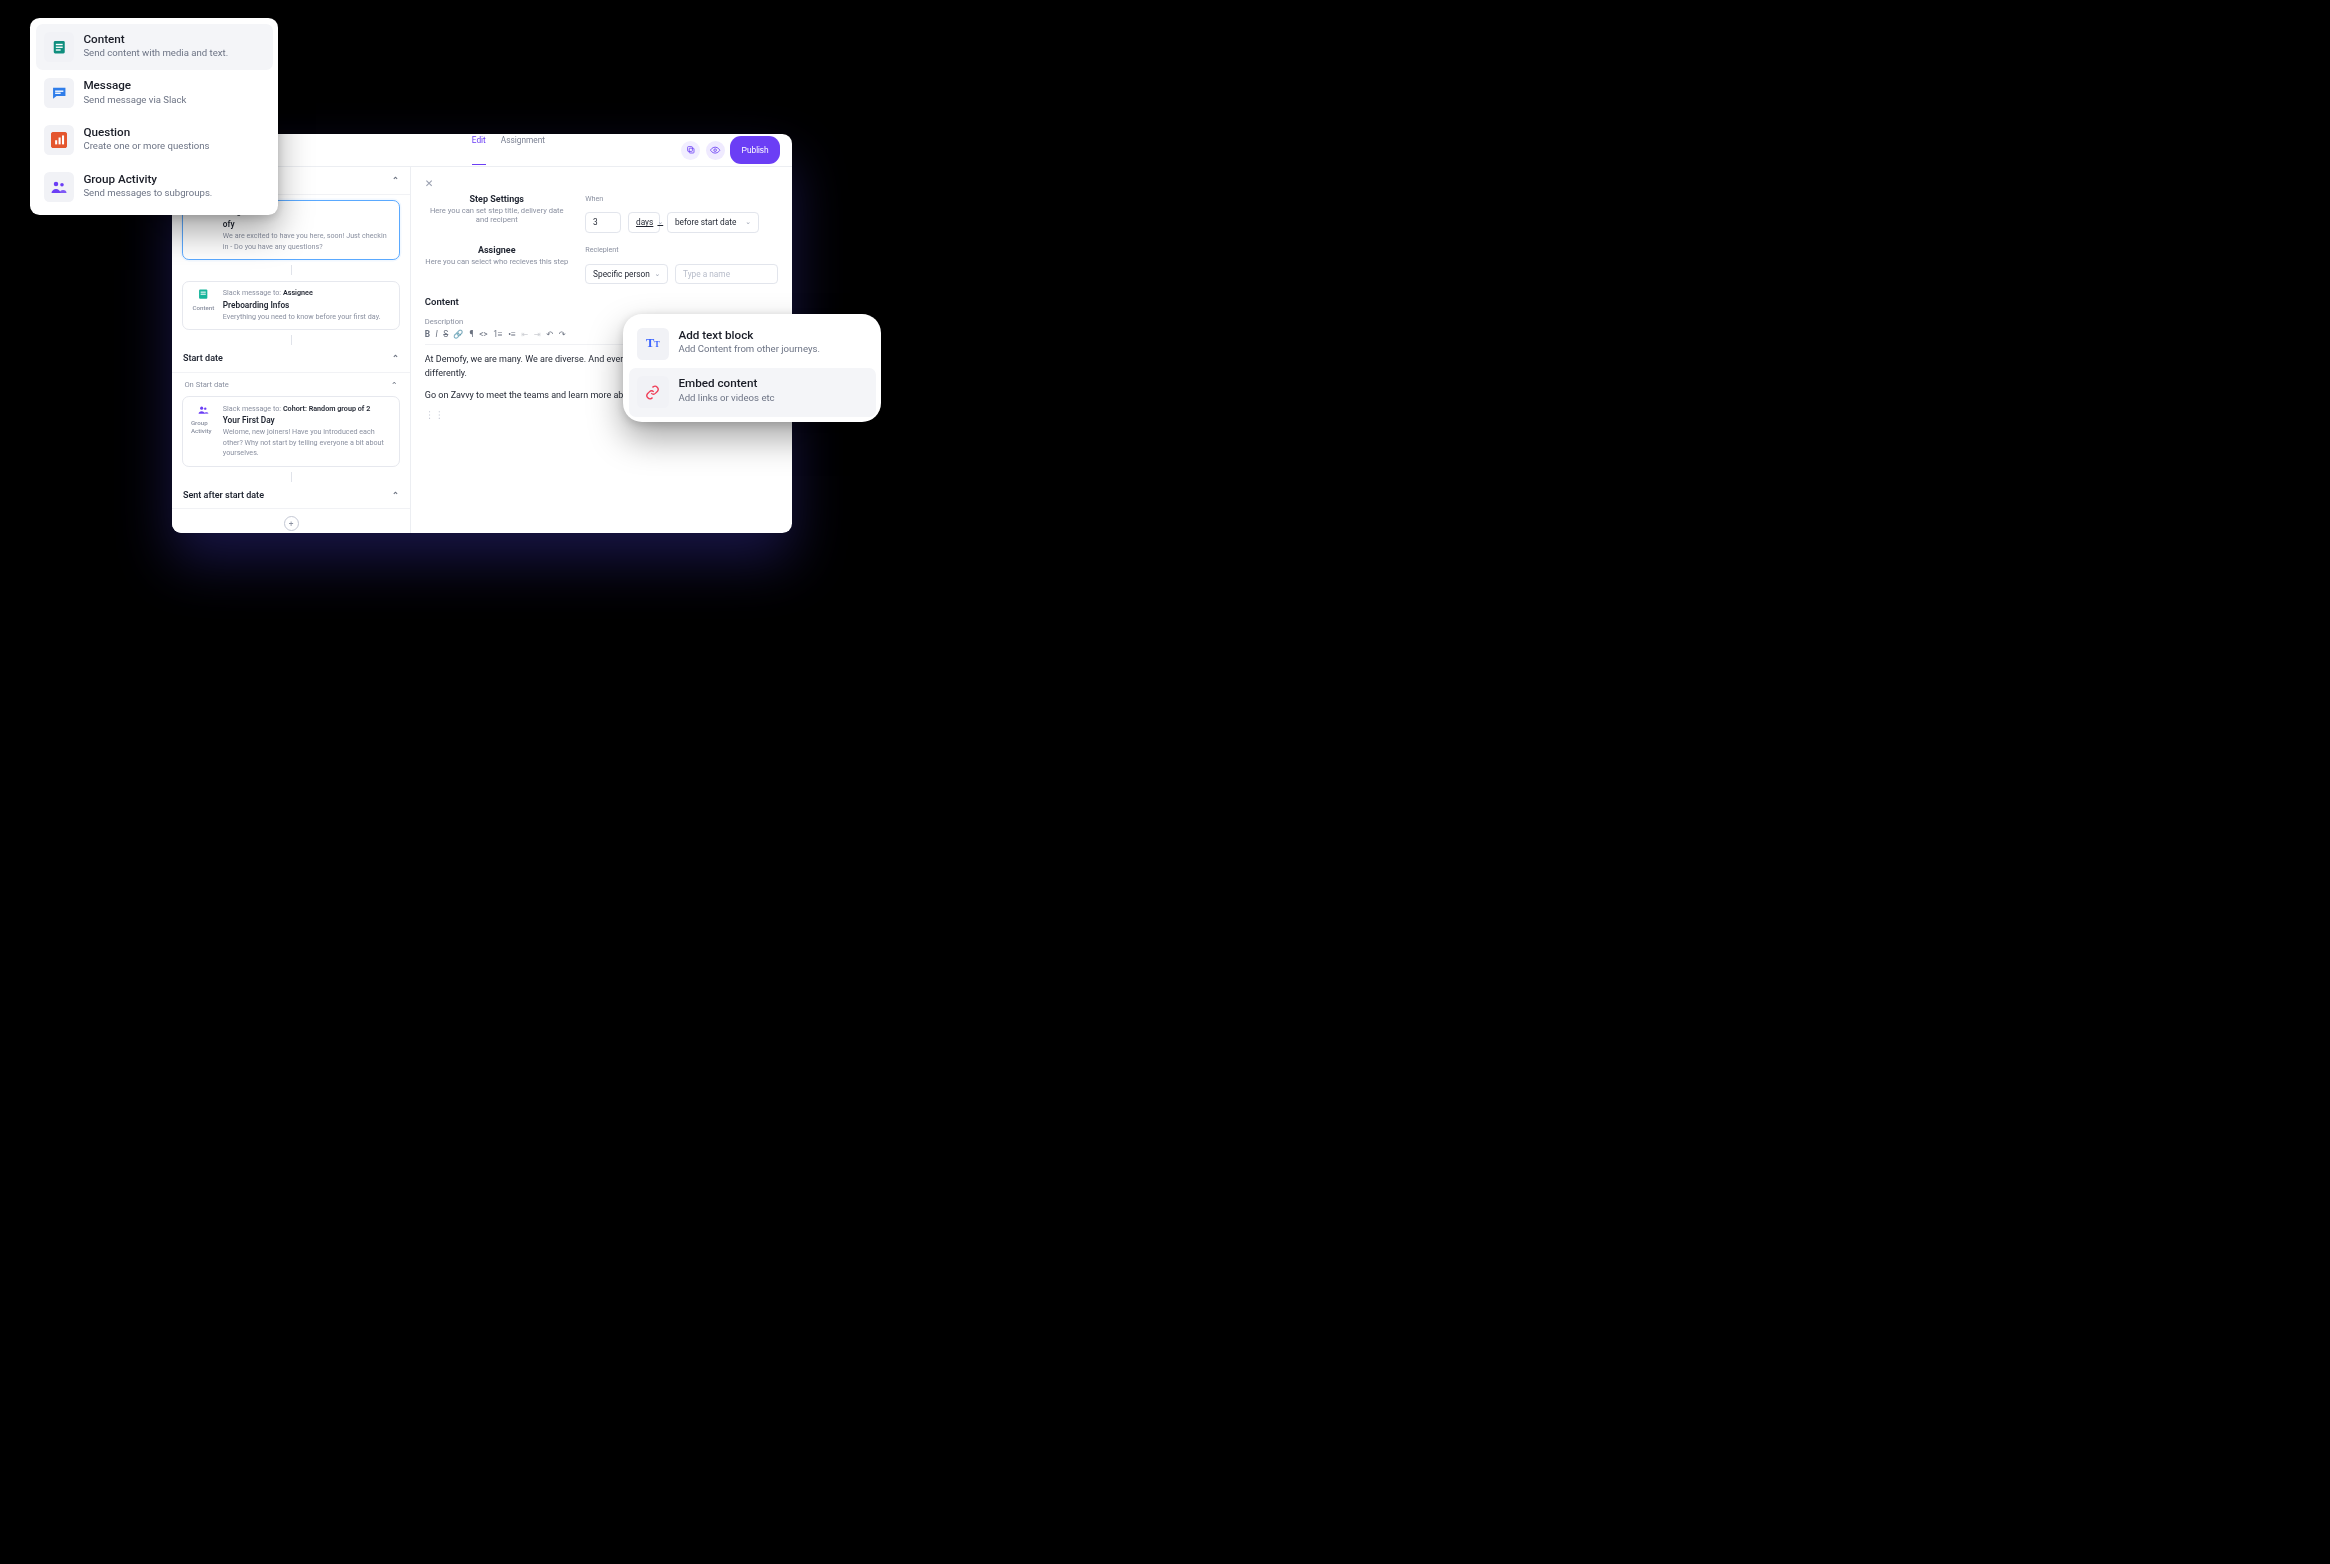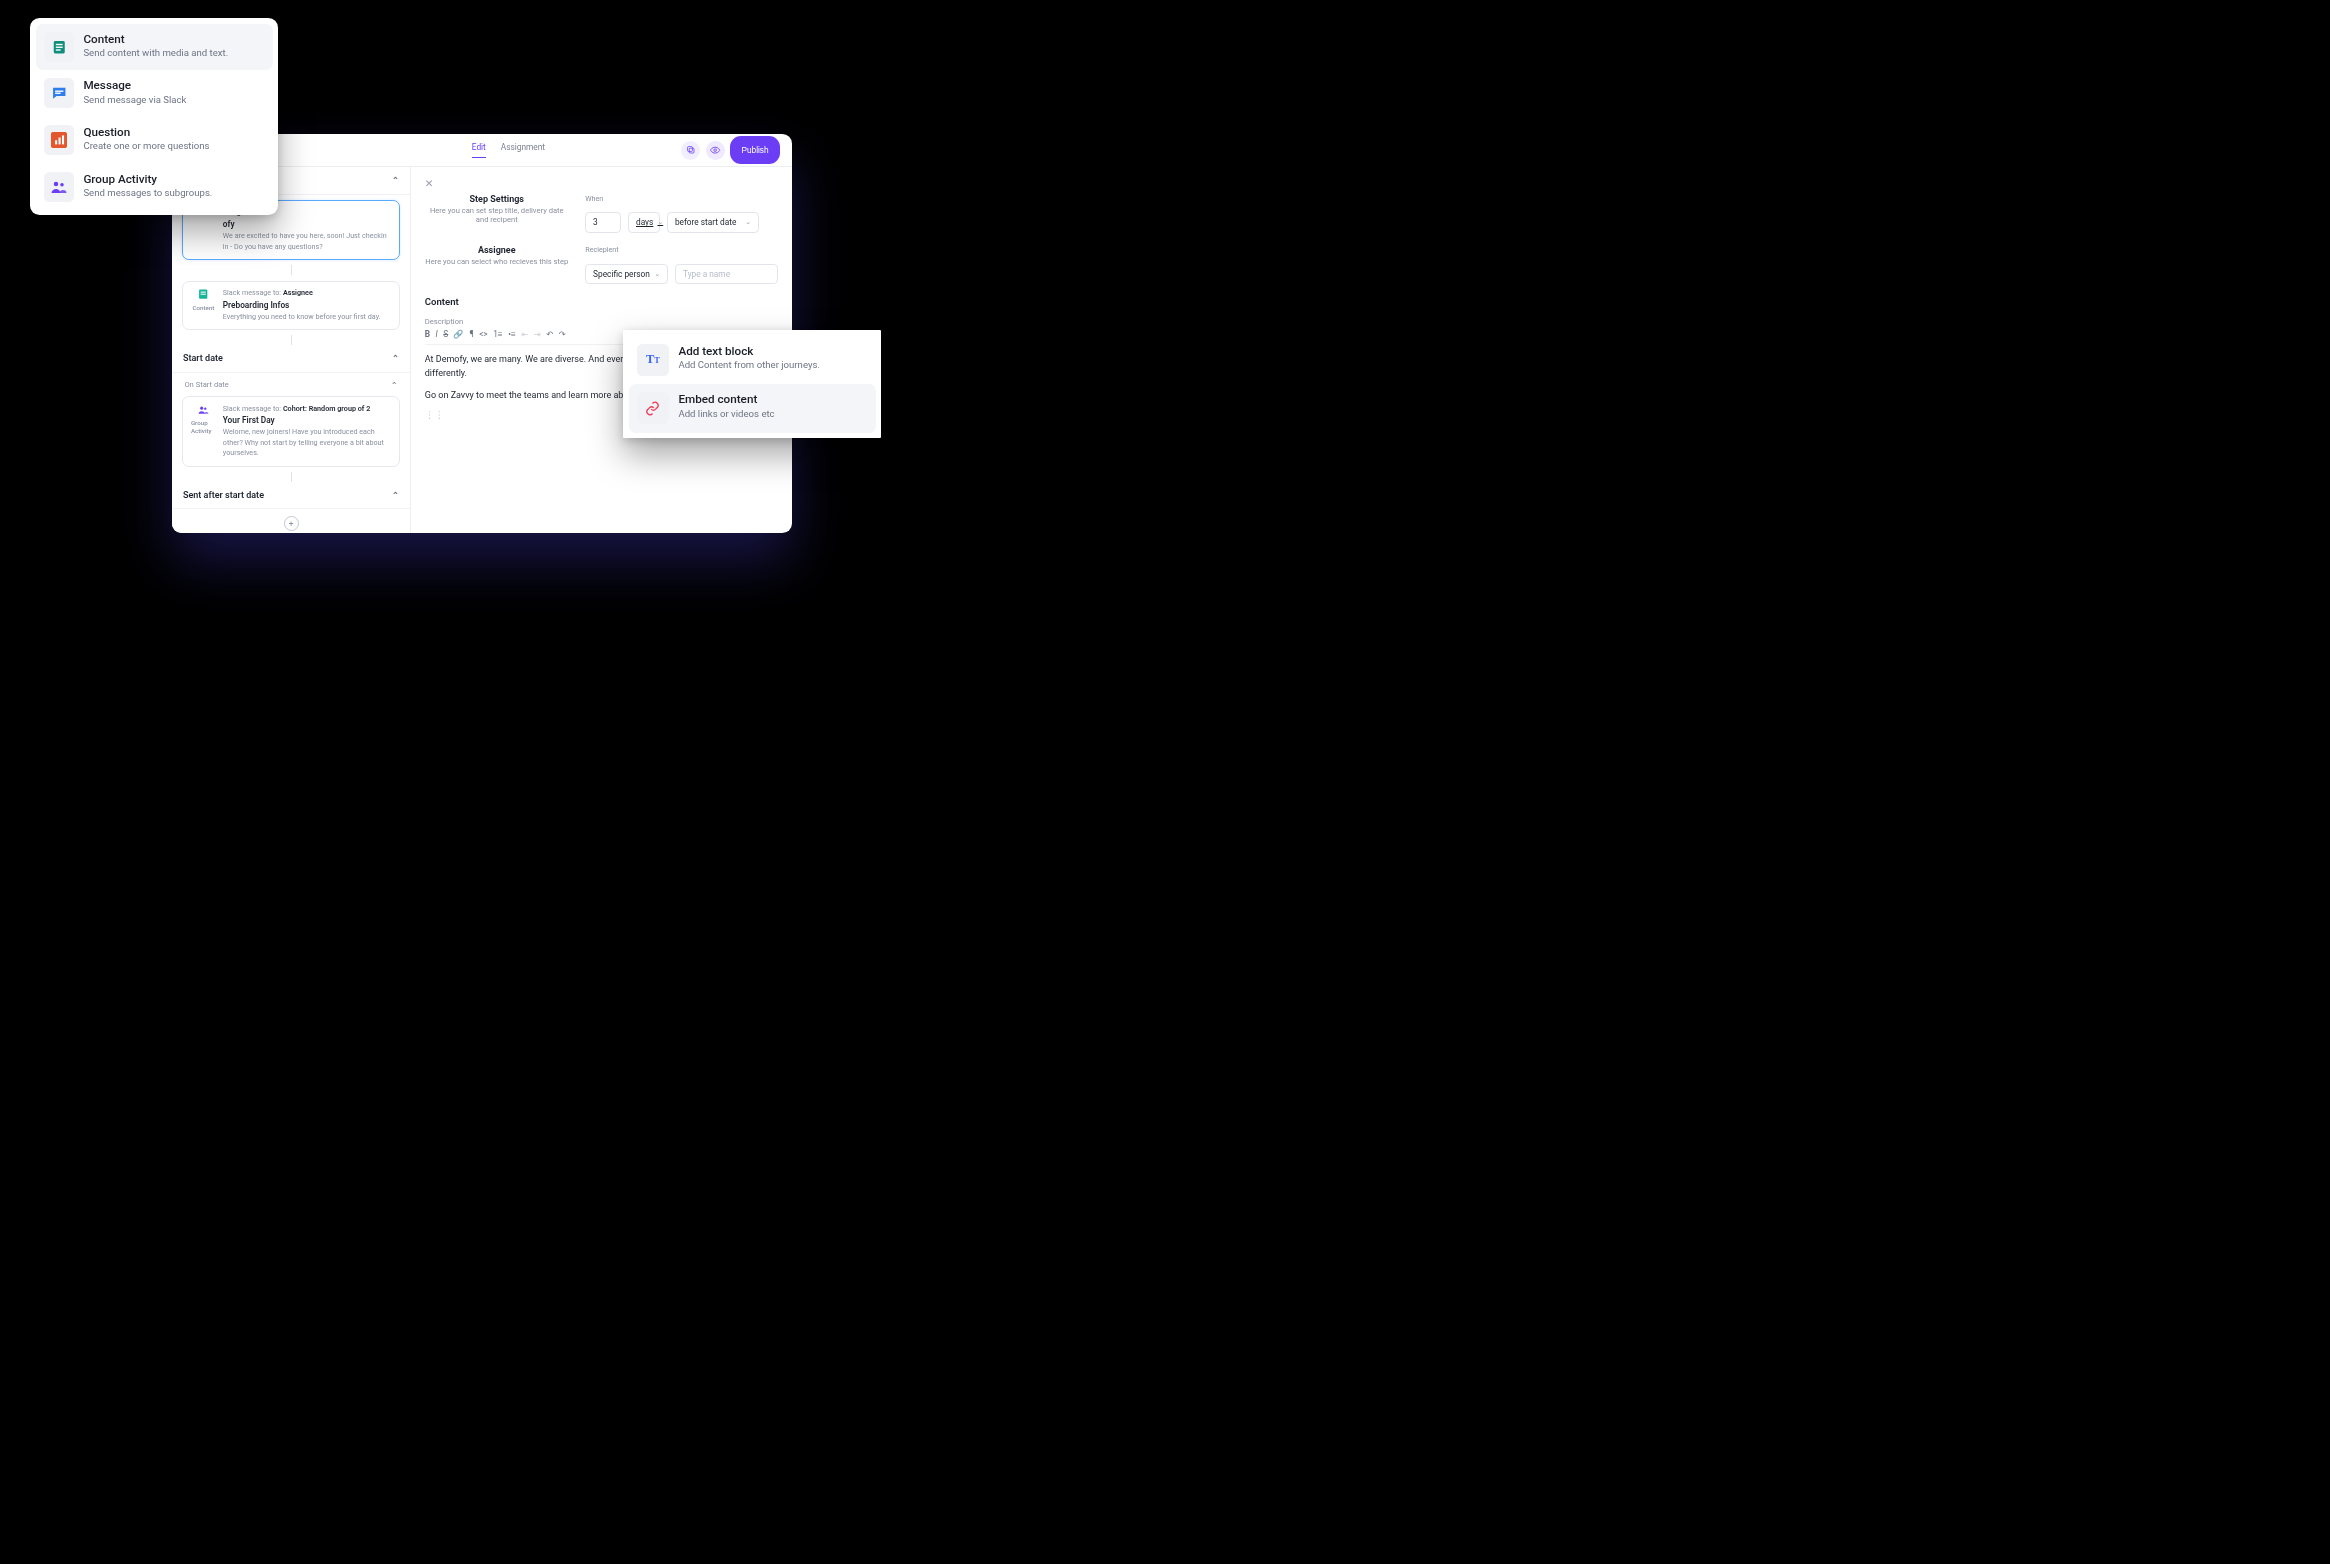--- a/index.html
+++ b/index.html
@@ -41,21 +41,21 @@
     flex: 0 0 151px;
     white-space: nowrap;
   }
   .topbar .tabs {
     flex: 1;
     display: flex;
     justify-content: center;
     gap: 15px;
     font-size: 8.3px;
   }
-  .topbar .tab { color: #7b8193; cursor: pointer; padding-bottom: 5px; }
+  .topbar .tab { color: #7b8193; cursor: pointer; padding-bottom: 19px; }
   .topbar .tab.active { color: #6b3ef5; border-bottom: 1.4px solid #6b3ef5; }
   .topbar .actions { display: flex; gap: 5.5px; align-items: center; }
   .iconbtn {
     width: 19px; height: 19px; border-radius: 50%;
     background: #f1eeff; display:flex; align-items:center; justify-content:center;
     color:#6b3ef5; font-size:9px;
   }
   .iconbtn:last-of-type{ background:#efeaff;}
   .publish-btn {
     background: #6b3ef5; color: #fff; border: none; border-radius: 11px;
@@ -195,22 +195,22 @@
   .mi-icon.teal{color:#0f8e7e;}
   .mi-icon.blue{color:#2f7de9;}
   .mi-icon.orange{color:#e4562e;}
   .mi-icon.orange svg{background:#e4562e;}
   .mi-icon.purple{color:#6b3ef5;}
   .mi-title{font-size:11.7px; font-weight:500; color:#1a1d27; margin-bottom:1.4px;}
   .mi-sub{font-size:9.6px; color:#6d7485;}
 
   
   .insert {
-    position:absolute; left:623px; top:330px; width:258px;
-    background:#fff; border-radius:1px; padding:5.5px;
+    position:absolute; left:623px; top:314px; width:258px;
+    background:#fff; border-radius:19px; padding:5.5px;
     box-shadow:0 16.5px 34px rgba(0,0,0,.35), 0 2.8px 8.3px rgba(0,0,0,.15);
     z-index:30;
   }
   .insert .menu-item .mi-icon{ width:32px;height:32px;}
   .tt-icon{ font-family:Georgia,serif; font-weight:600; color:#3a63ff; font-size:12.4px;}
   .link-icon{ color:#ef3e58; font-size:12.4px;}
 </style>
 </head>
 <body>
 

